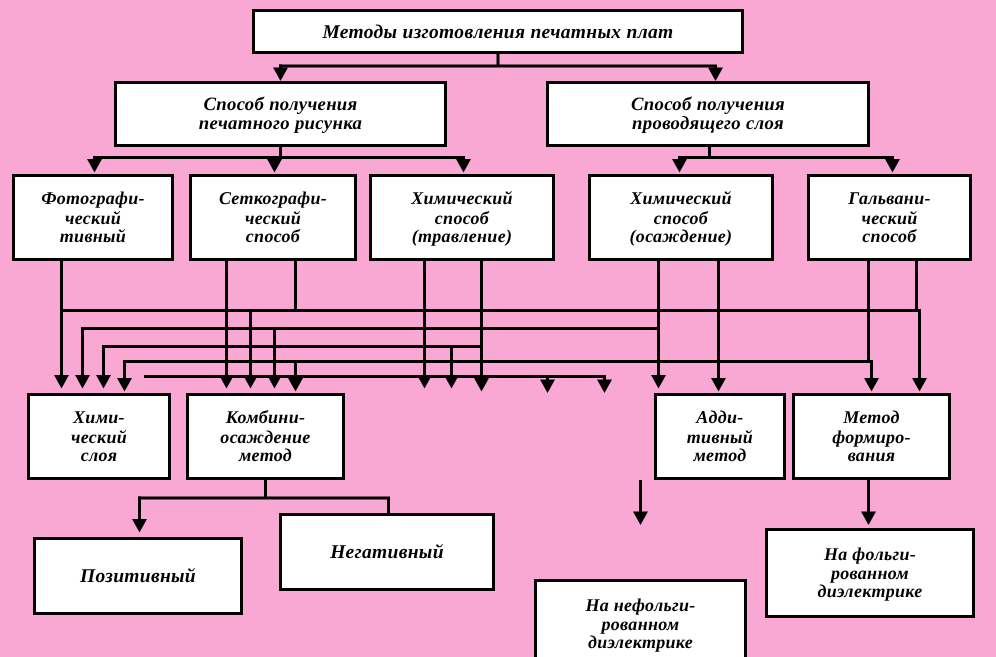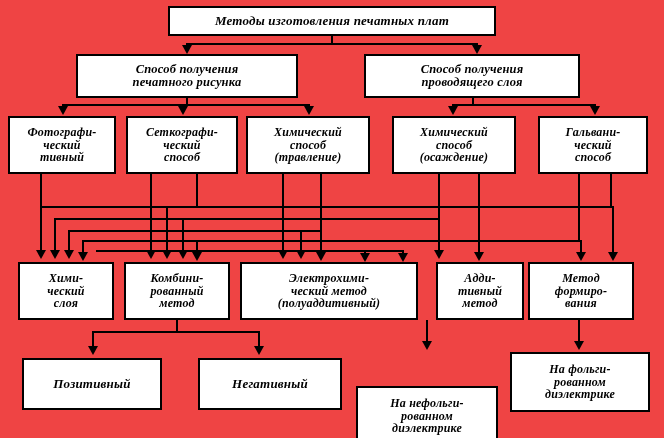--- a/index.html
+++ b/index.html
@@ -4,21 +4,21 @@
 <style>
   html, body {
     margin: 0;
     padding: 0;
     background: #ffffff;
   }
   #root {
     position: relative;
     width: 664px;
     height: 438px;
-    background: #ef4444;
+    background: #f9a8d4;
     font-family: "Liberation Serif", serif;
     overflow: hidden;
   }
   .box {
     position: absolute;
     border: 2px solid #000000;
     background: #ffffff;
     box-sizing: border-box;
     display: flex;
     align-items: center;
@@ -89,34 +89,31 @@
 способ
 (осаждение)</div>
   <div class="box lvl3" style="left:538px; top:116px; width:110px; height:58px;">Гальвани-
 ческий
 способ</div>
 
   <div class="box lvl4" style="left:18px; top:262px; width:96px; height:58px;">Хими-
 ческий
 слоя</div>
   <div class="box lvl4" style="left:124px; top:262px; width:106px; height:58px;">Комбини-
-рованный
+осаждение
 метод</div>
-  <div class="box lvl4" style="left:240px; top:262px; width:178px; height:58px;">Электрохими-
-ческий метод
-(полуаддитивный)</div>
   <div class="box lvl4" style="left:436px; top:262px; width:88px; height:58px;">Адди-
 тивный
 метод</div>
   <div class="box lvl4" style="left:528px; top:262px; width:106px; height:58px;">Метод
 формиро-
 вания</div>
 
   <div class="box lvl5" style="left:22px; top:358px; width:140px; height:52px;">Позитивный</div>
-  <div class="box lvl5" style="left:186px; top:358px; width:144px; height:52px;margin-left:12px;">Негативный</div>
+  <div class="box lvl5" style="left:186px; top:342px; width:144px; height:52px;">Негативный</div>
   <div class="box lvl4" style="left:356px; top:352px; width:142px; height:60px;margin-top:34px;">На нефольги-
 рованном
 диэлектрике</div>
   <div class="box lvl4" style="left:510px; top:352px; width:140px; height:60px;">На фольги-
 рованном
 диэлектрике</div>
 
   <div class="line vline" style="left:331px; top:36px; height:8px;"></div>
   <div class="line hline" style="left:186px; top:43px; width:290px;"></div>
   <div class="line vline" style="left:186px; top:43px; height:4px;"></div>

